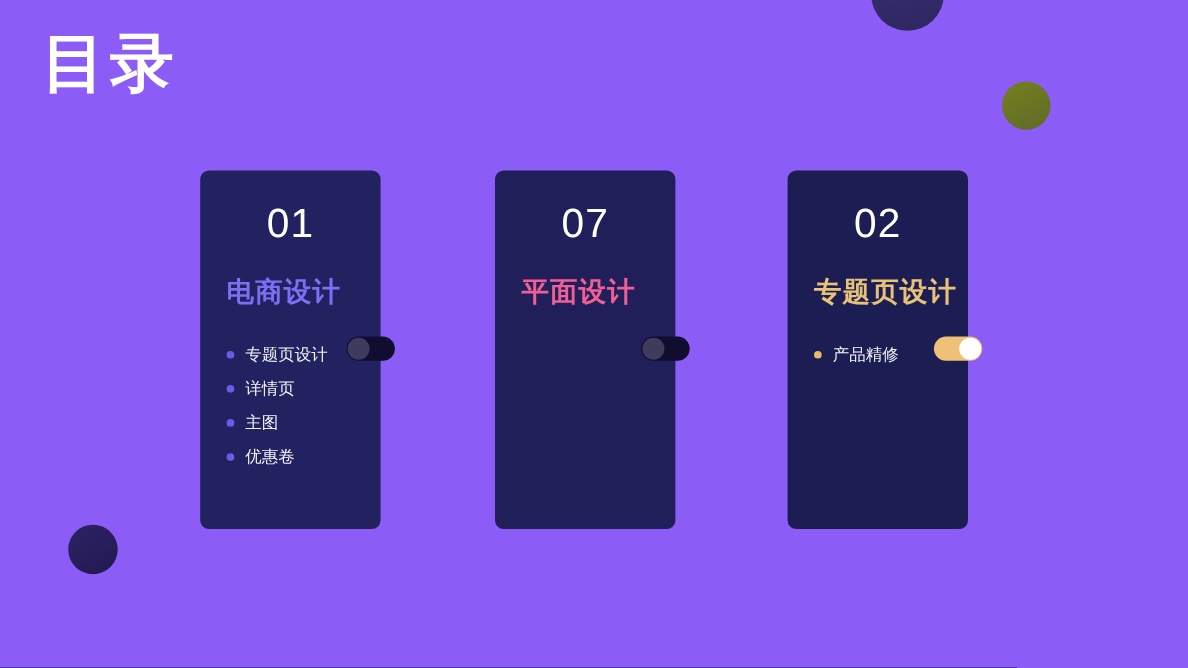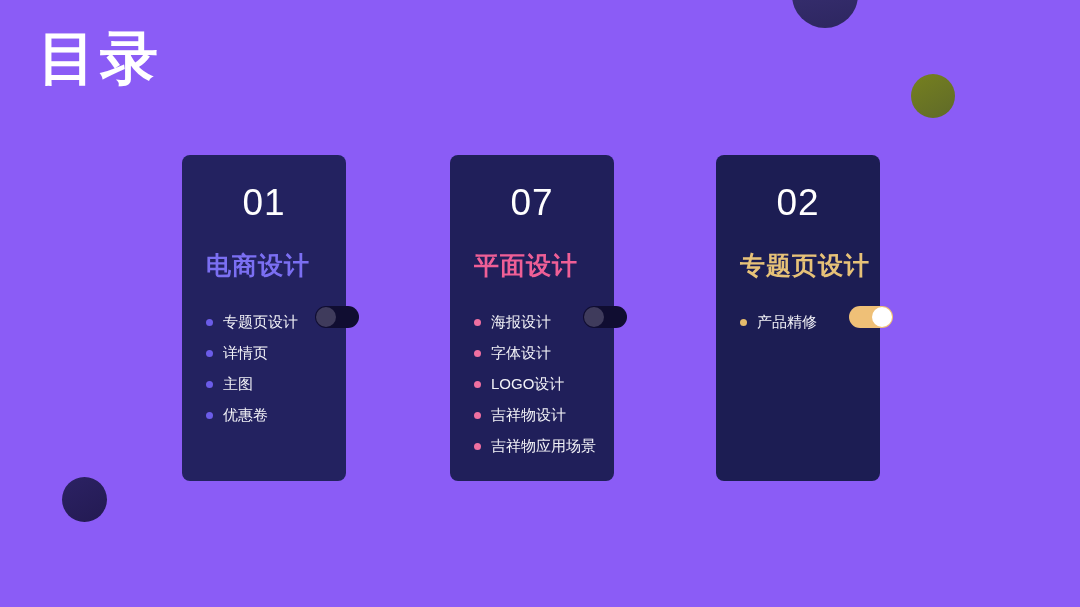--- a/index.html
+++ b/index.html
@@ -168,42 +168,20 @@
         <li class="item-row">
           <span class="bullet"></span>
           <span class="item-label">优惠卷</span>
         </li>
       </ul>
     </div>
 
     <div class="card card-2">
       <div class="card-number">07</div>
       <div class="card-heading">平面设计</div>
-      <ul class="item-list">
-        <li class="item-row">
-          <span class="bullet"></span>
-          <span class="item-label">海报设计</span>
-        </li>
-        <li class="item-row">
-          <span class="bullet"></span>
-          <span class="item-label">字体设计</span>
-        </li>
-        <li class="item-row">
-          <span class="bullet"></span>
-          <span class="item-label">LOGO设计</span>
-        </li>
-        <li class="item-row">
-          <span class="bullet"></span>
-          <span class="item-label">吉祥物设计</span>
-        </li>
-        <li class="item-row">
-          <span class="bullet"></span>
-          <span class="item-label">吉祥物应用场景</span>
-        </li>
-      </ul>
     </div>
 
     <div class="card card-3">
       <div class="card-number">02</div>
       <div class="card-heading">专题页设计</div>
       <ul class="item-list">
         <li class="item-row">
           <span class="bullet"></span>
           <span class="item-label">产品精修</span>
         </li>

